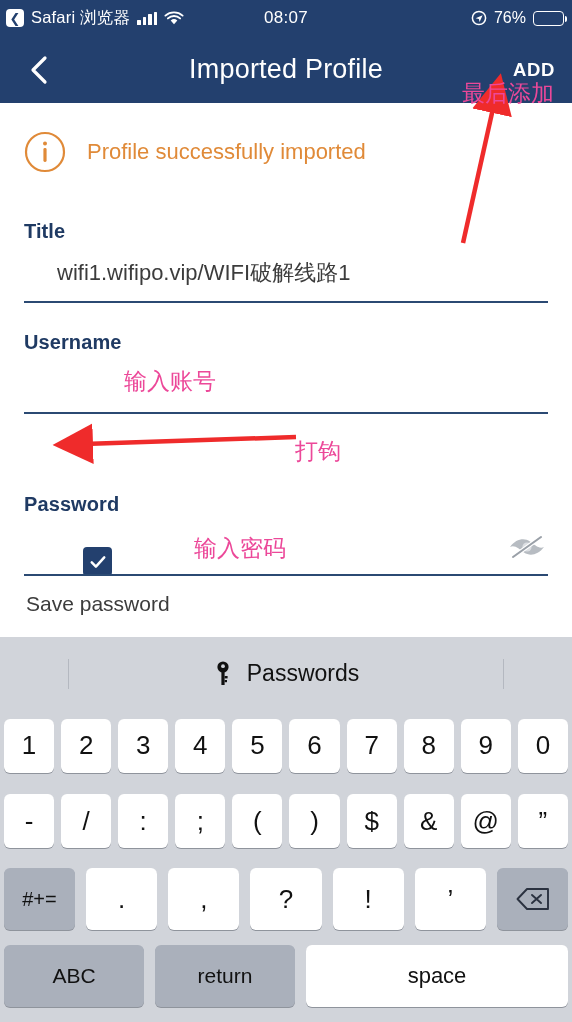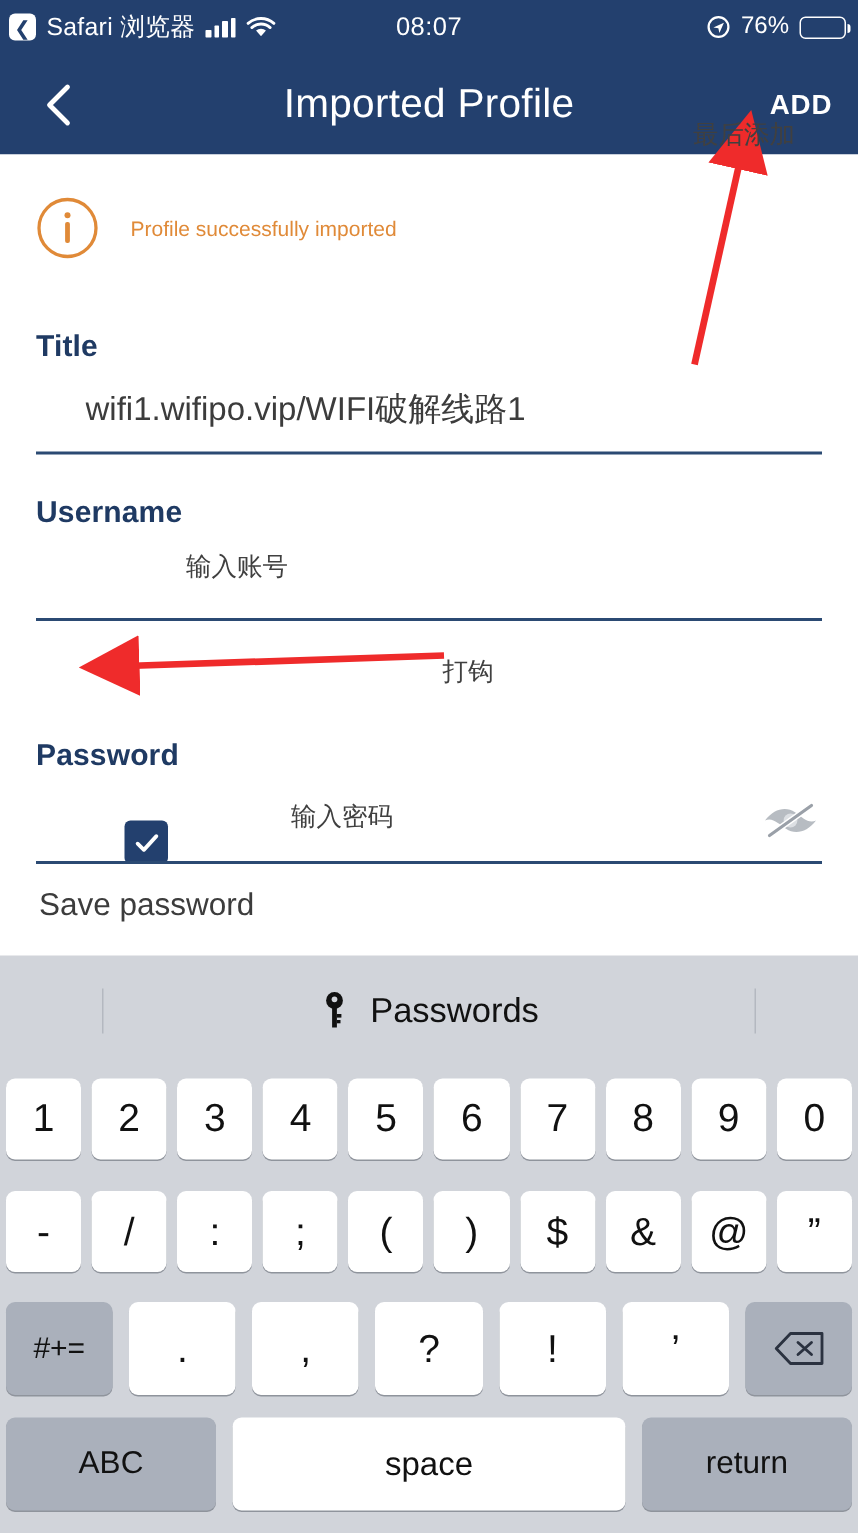--- a/index.html
+++ b/index.html
@@ -87,21 +87,21 @@
   .content {
     position: absolute; left: 0; top: 103px;
     width: 572px; height: 534px;
     background: #ffffff;
   }
   .banner {
     position: absolute; left: 24px; top: 28px;
     display: flex; align-items: center; gap: 21px;
   }
   .banner-icon { width: 42px; height: 42px; }
-  .banner-text { color: #e08a38; font-size: 14px; }
+  .banner-text { color: #e08a38; font-size: 22px; }
 
   .field { position: absolute; left: 24px; width: 524px; }
   .field-label {
     color: #1f3a63; font-size: 20px; font-weight: bold; letter-spacing: .1px;
   }
   .field-value {
     font-size: 22px; color: #3c3c3c; height: 36px; line-height: 36px;
     white-space: nowrap; overflow: hidden; margin-left: 33px;
   }
   .field-underline { height: 2px; background: #2b4a73; width: 100%; }
@@ -130,21 +130,21 @@
     position: relative; margin-top: 14px; height: 38px;
   }
   #field-password .field-underline { margin-top: 6px; }
   .eye-off {
     position: absolute; right: 0; top: 2px;
     width: 42px; height: 30px;
   }
 
   
   .anno {
-    position: absolute; color: #404040; font-size: 17px;
+    position: absolute; color: #ec4899; font-size: 23px;
     white-space: nowrap;
   }
   .anno-layer {
     position: absolute; left: 0; top: 0; width: 572px; height: 1022px;
     pointer-events: none;
   }
 
   
   .keyboard {
     position: absolute; left: 0; top: 637px;
@@ -357,18 +357,18 @@
       <div class="kb-key dark back">
         <svg viewBox="0 0 34 24" width="34" height="24">
           <path d="M11 2 L32 2 L32 22 L11 22 L1.5 12 Z" stroke="#2b3240" stroke-width="1.9" fill="none" stroke-linejoin="round"></path>
           <path d="M16 8 L25 16 M25 8 L16 16" stroke="#2b3240" stroke-width="1.9" stroke-linecap="round"></path>
         </svg>
       </div>
     </div>
 
     <div class="kb-row r4">
       <div class="kb-key dark abc">ABC</div>
+      <div class="kb-key dark return">return</div>
       <div class="kb-key space">space</div>
-      <div class="kb-key dark return">return</div>
     </div>
   </div>
 
 </div>
 
 </body></html>

